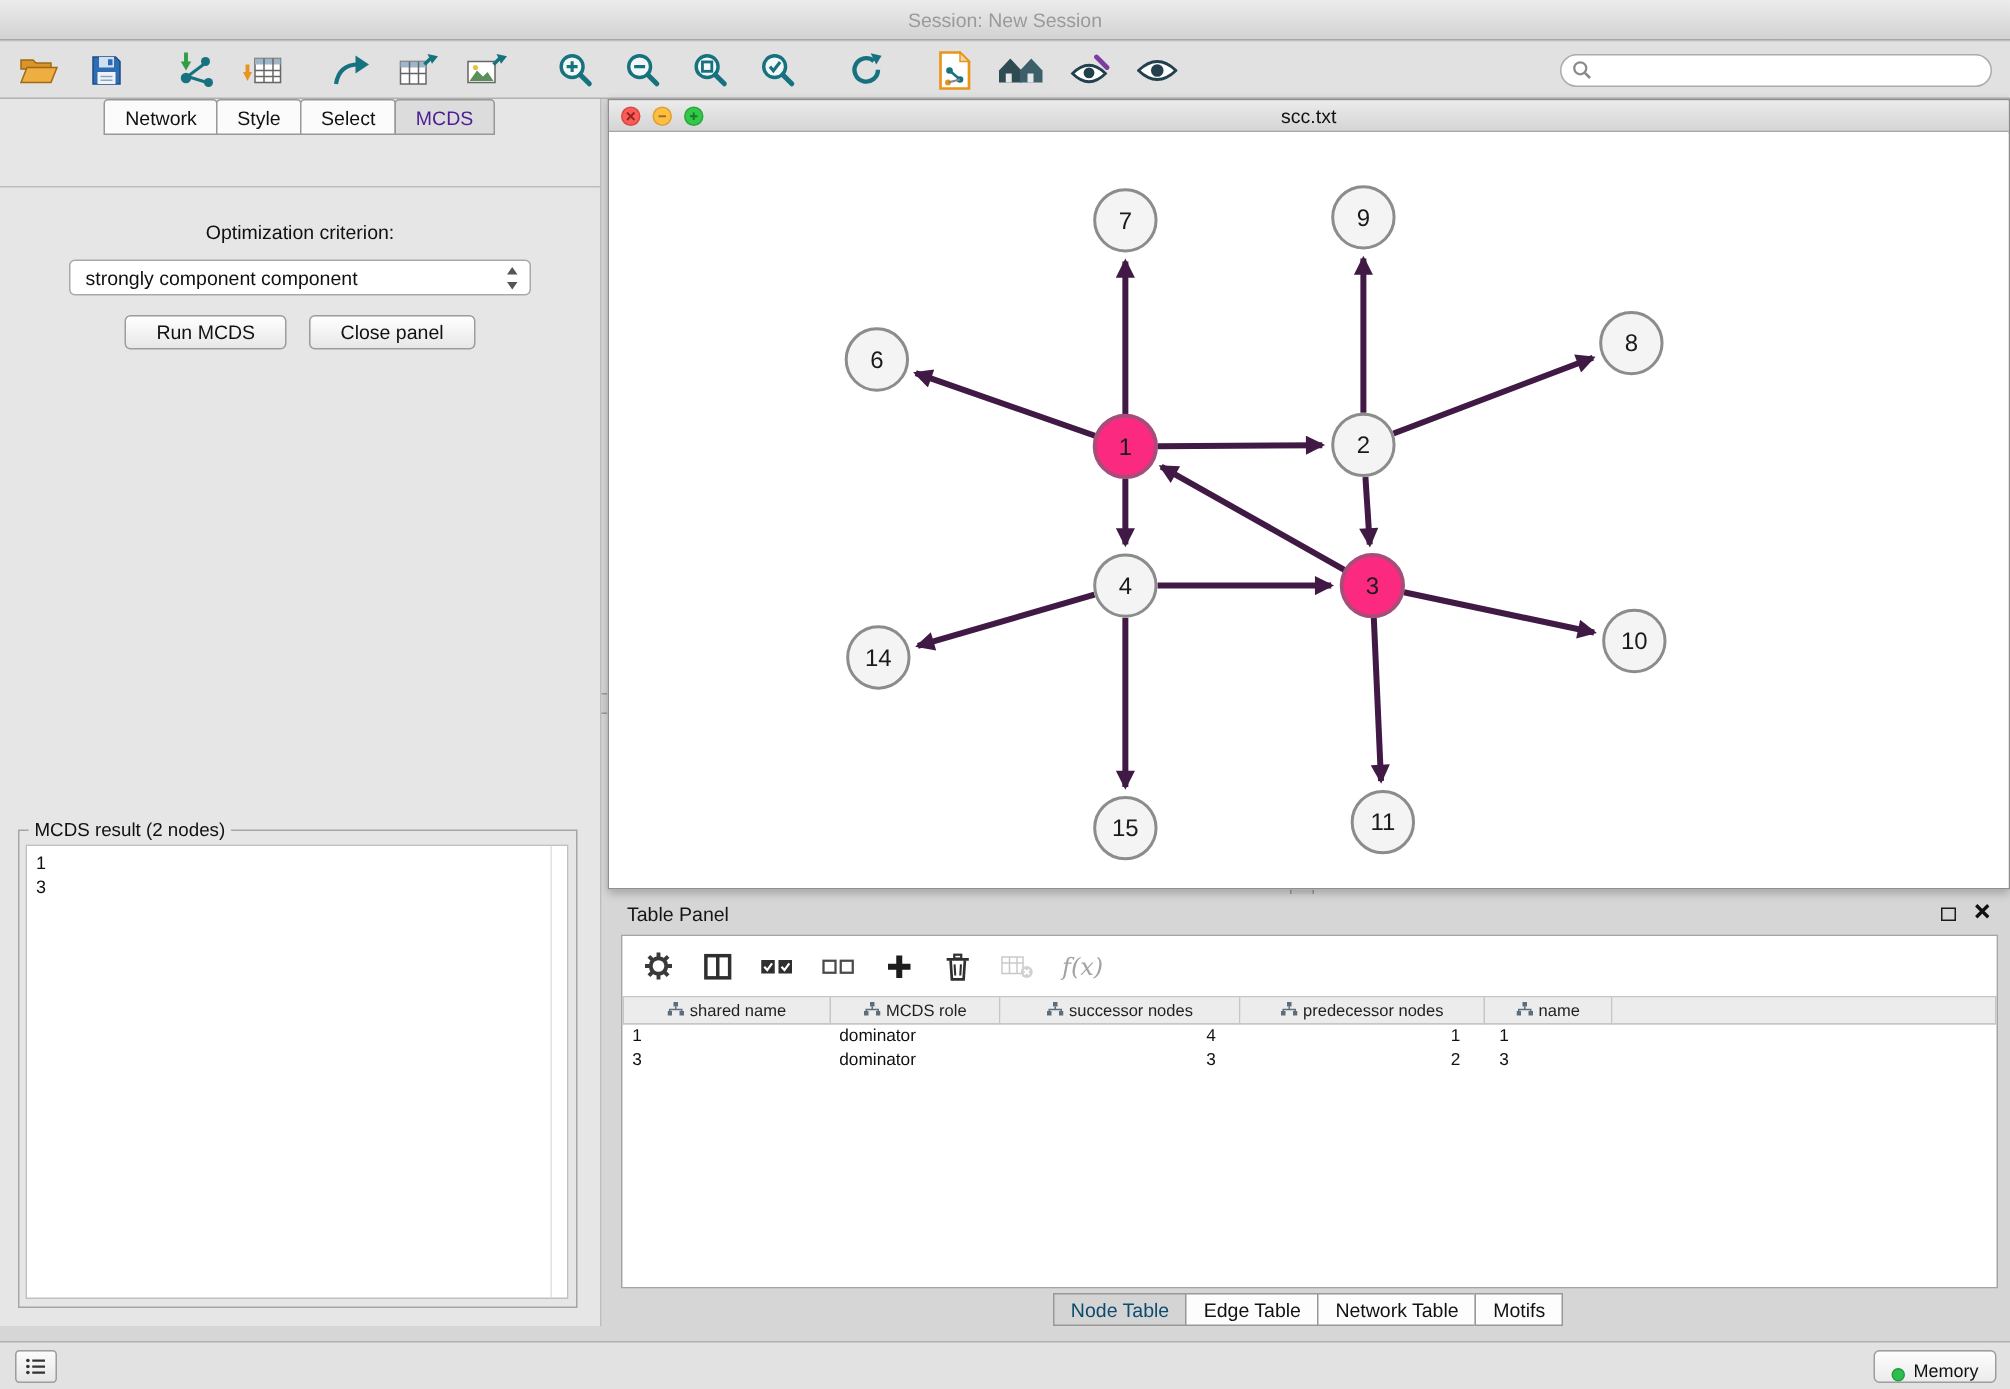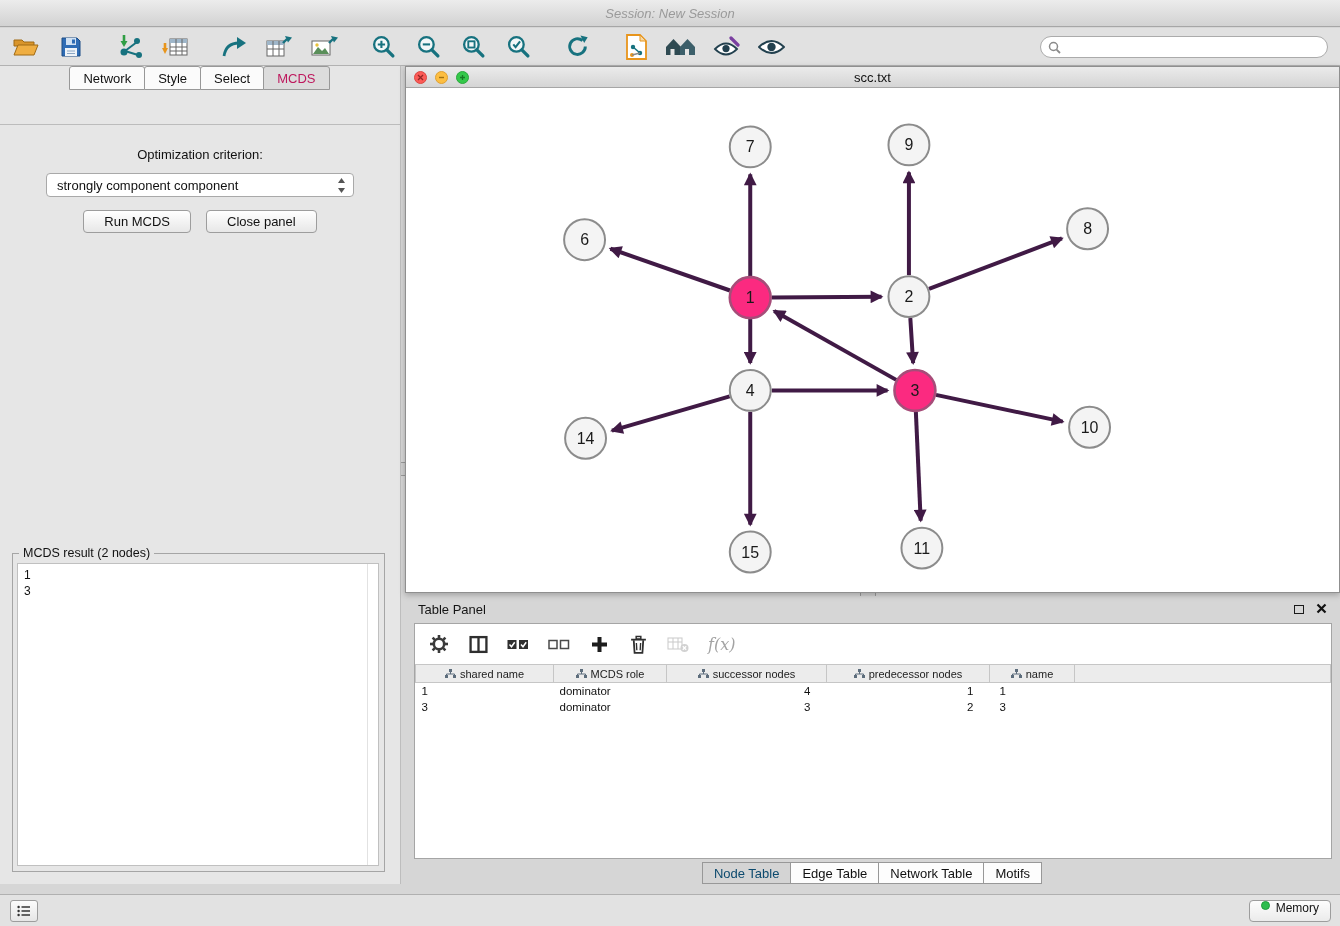--- a/index.html
+++ b/index.html
@@ -1,21 +1,21 @@
 <!DOCTYPE html>
 <html><head>
 <meta charset="utf-8">
 <style>
   * { margin:0; padding:0; box-sizing:border-box; }
   body { background:#c9c9c9; font-family:"Liberation Sans", sans-serif; }
   #app { position:relative; width:1340px; height:926px; background:#d6d6d6; overflow:hidden; }
 
   
   .titlebar { position:absolute; left:0; top:0; right:0; height:27px;
-    background:linear-gradient(#ececec,#d2d2d2); border-bottom:1px solid #a6a6a6;font-style:italic; }
+    background:linear-gradient(#ececec,#d2d2d2); border-bottom:1px solid #a6a6a6; }
   .titlebar .title { line-height:27px; text-align:center; color:#9a9a9a; font-size:13px; }
 
   
   .toolbar { position:absolute; left:0; top:28px; right:0; height:38px;
     background:#e1e1e1; border-bottom:1px solid #b2b2b2; display:flex; align-items:center; padding:0 10px; }
   .tool-group { display:flex; align-items:center; gap:13px; margin-right:27px; }
   .tool-btn { width:32px; height:32px; display:flex; align-items:center; justify-content:center; border-radius:4px; }
   .search-wrap { margin-left:auto; position:relative; margin-right:2px; }
   .search-input { width:288px; height:22px; border:1px solid #ababab; border-radius:12px;
     padding:0 10px 0 26px; font-size:12px; background:#fff; outline:none; color:#333;
@@ -25,21 +25,21 @@
   
   .control-panel { position:absolute; left:0; top:66px; width:401px; height:818px;
     background:#e6e6e6; border-right:1px solid #bdbdbd; }
   .panel-header { height:28px; display:flex; align-items:center; padding:0 10px; }
   .panel-title { font-size:13px; color:#151515; }
   .win-icons { margin-left:auto; display:flex; gap:12px; align-items:center; }
   .float-icon { width:10px; height:9px; border:1.5px solid #1a1a1a; background:transparent; }
   .cp-tabs { display:flex; justify-content:center; }
   .cp-tab { font-size:13px; padding:4px 13px 3px; border:1px solid #989898; background:#fbfbfb;
     color:#111; margin-left:-1px; border-radius:3px 3px 0 0; cursor:default; }
-  .cp-tab.active { background:#dcdcdc; color:#be185d; }
+  .cp-tab.active { background:#dcdcdc; color:#4c1d95; }
   .cp-body { position:absolute; left:0; top:58px; right:0; bottom:0; background:#e6e6e6; border-top:1px solid #bcbcbc; }
   .opt-label { text-align:center; margin-top:22px; font-size:13px; color:#111; }
   .combo { position:relative; margin:11px auto 0; width:308px; height:24px; background:#fff;
     border:1px solid #a9a9a9; border-radius:4px; display:flex; align-items:center;
     padding:0 26px 0 10px; font-size:13px; color:#111; }
   .combo-arrows { position:absolute; right:7px; top:3px; }
   .btn-row { display:flex; justify-content:center; gap:15px; margin-top:13px; }
   .btn { height:23px; padding:0 20px; font-size:13px; color:#111; border:1px solid #9d9d9d;
     border-radius:4px; background:linear-gradient(#ffffff,#e7e7e7); font-family:"Liberation Sans", sans-serif; }
   .result-group { position:absolute; left:12px; right:15px; top:428px; bottom:12px; border:1px solid #a5a5a5; }
@@ -92,21 +92,21 @@
   .tp-tab { font-size:13px; padding:3px 11px 2px; border:1px solid #989898; background:#fdfdfd;
     color:#111; margin-left:-1px; cursor:default; }
   .tp-tab.active { background:#d4d4d4; color:#0c4a6e; }
 
   
   .status-bar { position:absolute; left:0; right:0; bottom:0; height:32px; background:#e2e2e2;
     border-top:1px solid #b0b0b0; }
   .list-btn { position:absolute; left:10px; top:5px; width:28px; height:22px; border:1px solid #9d9d9d;
     border-radius:3px; background:linear-gradient(#fcfcfc,#e6e6e6); display:flex; align-items:center; justify-content:center; }
   .memory-btn { position:absolute; right:9px; top:5px; height:22px; padding:0 11px; border:1px solid #9d9d9d;
-    border-radius:4px; background:linear-gradient(#fdfdfd,#ebebeb); display:flex; align-items:flex-start; gap:6px;
+    border-radius:4px; background:linear-gradient(#fdfdfd,#ebebeb); display:flex; align-items:flex-end; gap:6px;
     font-size:12px; color:#111; }
   .mem-dot { width:9px; height:9px; border-radius:50%; background:#2ebd4e; border:1px solid #1f9c3c; }
 </style>
 </head>
 <body>
 
 <div id="app">
 
   <div class="titlebar">
     <div class="title">Session: New Session</div>

